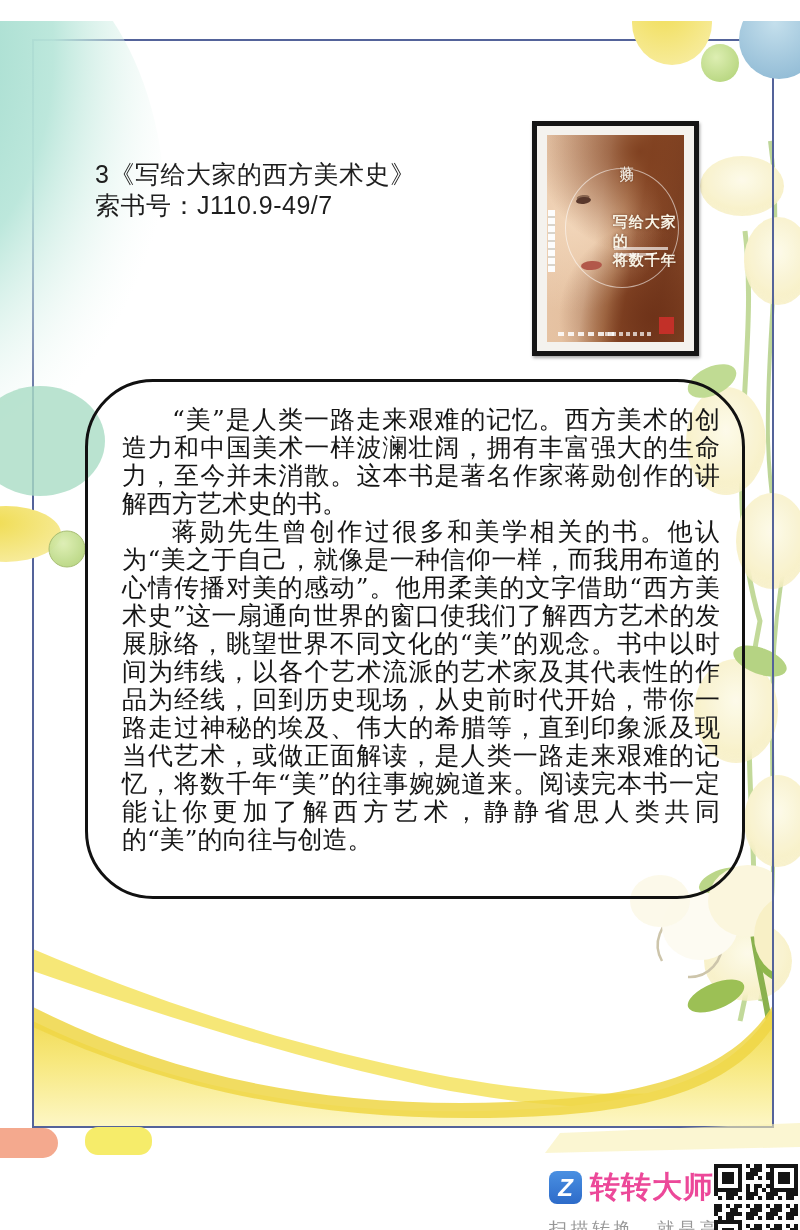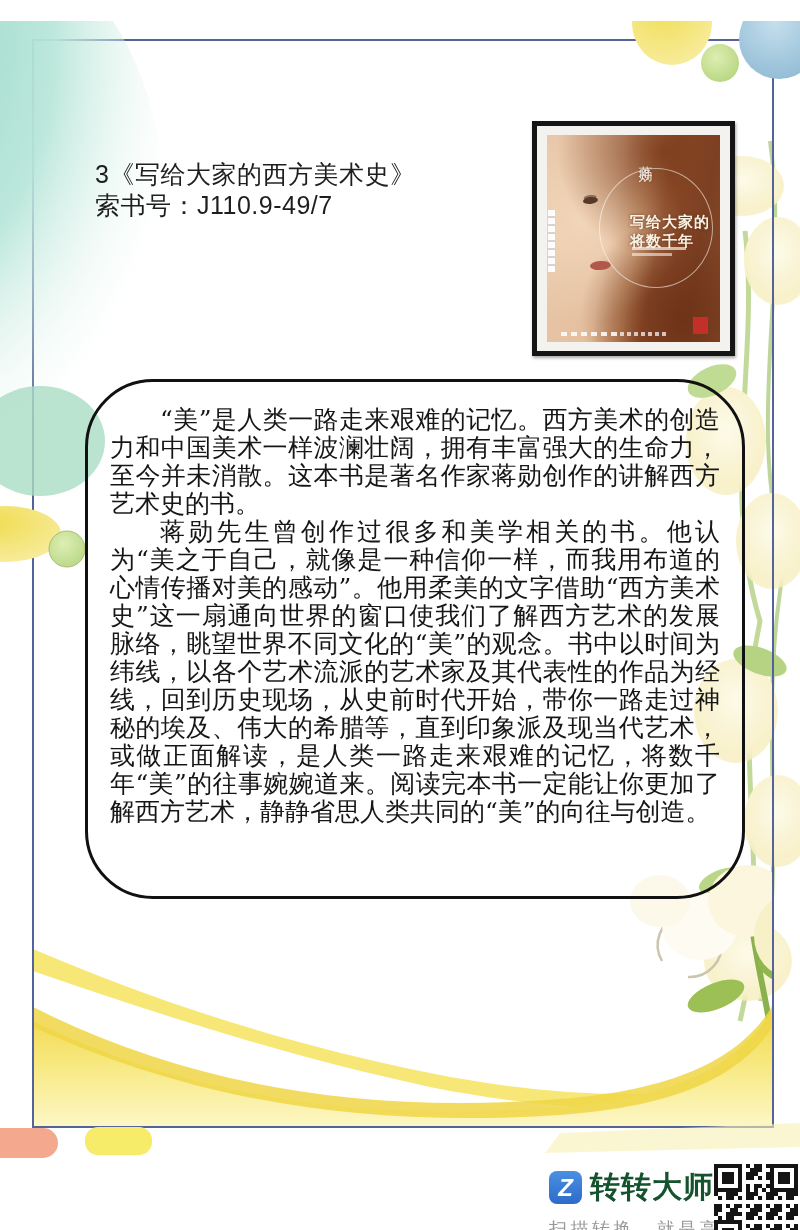--- a/index.html
+++ b/index.html
@@ -6,21 +6,21 @@
   body{width:800px;height:1230px;background:#ffffff;overflow:hidden;
        font-family:"Liberation Sans", sans-serif;}
   .page{position:relative;width:800px;height:1230px;background:#fff;overflow:hidden;margin-top:21px;}
   .deco{position:absolute;left:0;top:0;z-index:0;pointer-events:none;}
 
   
   .header-block{position:absolute;left:95px;top:138px;width:400px;z-index:3;
     font-size:25px;line-height:31px;color:#1e1e1e;letter-spacing:0.5px;}
 
   
-  .cover{position:absolute;left:532px;top:100px;width:203px;height:235px;z-index:3;
+  .cover{position:absolute;left:532px;top:100px;width:167px;height:235px;z-index:3;
     background:#151515;padding:5px;box-sizing:border-box;box-shadow:1px 2px 3px rgba(0,0,0,.35);}
   .cover-mat{width:100%;height:100%;background:#f4f2ee;padding:9px 10px;box-sizing:border-box;}
   .cover-photo{position:relative;width:100%;height:100%;overflow:hidden;
     background:
       radial-gradient(circle at 78% 88%, rgba(110,50,24,.95), rgba(110,50,24,0) 45%),
       radial-gradient(circle at 68% 8%, rgba(125,62,30,.95), rgba(125,62,30,0) 48%),
       radial-gradient(circle at 20% 42%, rgba(243,216,188,.9), rgba(243,216,188,0) 55%),
       linear-gradient(100deg,#e8c7a9 0%,#e4bf9e 38%,#c48e62 52%,#93522e 62%,#7c4124 82%,#8c4e2c 100%);}
   .cover-eye{position:absolute;left:21%;top:30%;width:15px;height:7px;background:#59382c;
     border-radius:50%;transform:rotate(-7deg);box-shadow:0 -3px 0 -1px rgba(80,50,35,.55);}
@@ -38,32 +38,32 @@
     background:repeating-linear-gradient(180deg,#fdfdfd 0 6px,#d8d4cc 6px 8px);}
   .cover-footmarks{position:absolute;left:8%;bottom:6px;width:60px;height:4px;
     background:repeating-linear-gradient(90deg,rgba(255,255,255,.85) 0 6px,transparent 6px 10px);}
   .cover-seal{position:absolute;right:7%;bottom:8px;width:15px;height:17px;background:#c23028;}
   .cover-foottext{position:absolute;left:42%;bottom:6px;width:48px;height:4px;
     background:repeating-linear-gradient(90deg,rgba(255,255,255,.7) 0 4px,transparent 4px 7px);}
 
   
   .desc-box{position:absolute;left:85px;top:358px;width:660px;height:520px;z-index:3;
     box-sizing:border-box;border:3px solid #111;border-radius:68px;
-    padding:24px 22px 0 22px;overflow:hidden;}
+    padding:24px 22px 0 34px;overflow:hidden;}
   .desc-box p{margin:0;text-indent:2em;font-family:"DejaVu Serif", serif;
     font-size:25px;line-height:28px;color:#161616;text-align:justify;letter-spacing:0;}
 
   
   .brand{position:absolute;left:549px;top:1146px;z-index:3;}
   .brand-row{display:flex;align-items:center;}
   .brand-icon{width:33px;height:33px;border-radius:8px;
     background:linear-gradient(180deg,#4a90e2 0%,#2d6bc9 100%);
     color:#fff;font-weight:bold;font-size:24px;line-height:33px;text-align:center;
     transform:skewX(0deg);font-style:italic;}
-  .brand-name{margin-left:8px;font-size:30px;font-weight:bold;color:#14532d;letter-spacing:1px;}
+  .brand-name{margin-left:8px;font-size:30px;font-weight:bold;color:#ec4899;letter-spacing:1px;}
   .brand-slogan{margin-top:9px;font-size:18px;color:#979797;letter-spacing:3.5px;}
   .qr{position:absolute;left:714px;top:1143px;width:84px;height:84px;background:#fff;z-index:3;}
 </style>
 </head>
 <body>
 
 <div class="page">
 
   <svg class="deco" width="800" height="1230" viewBox="0 0 800 1230">
     <defs>

